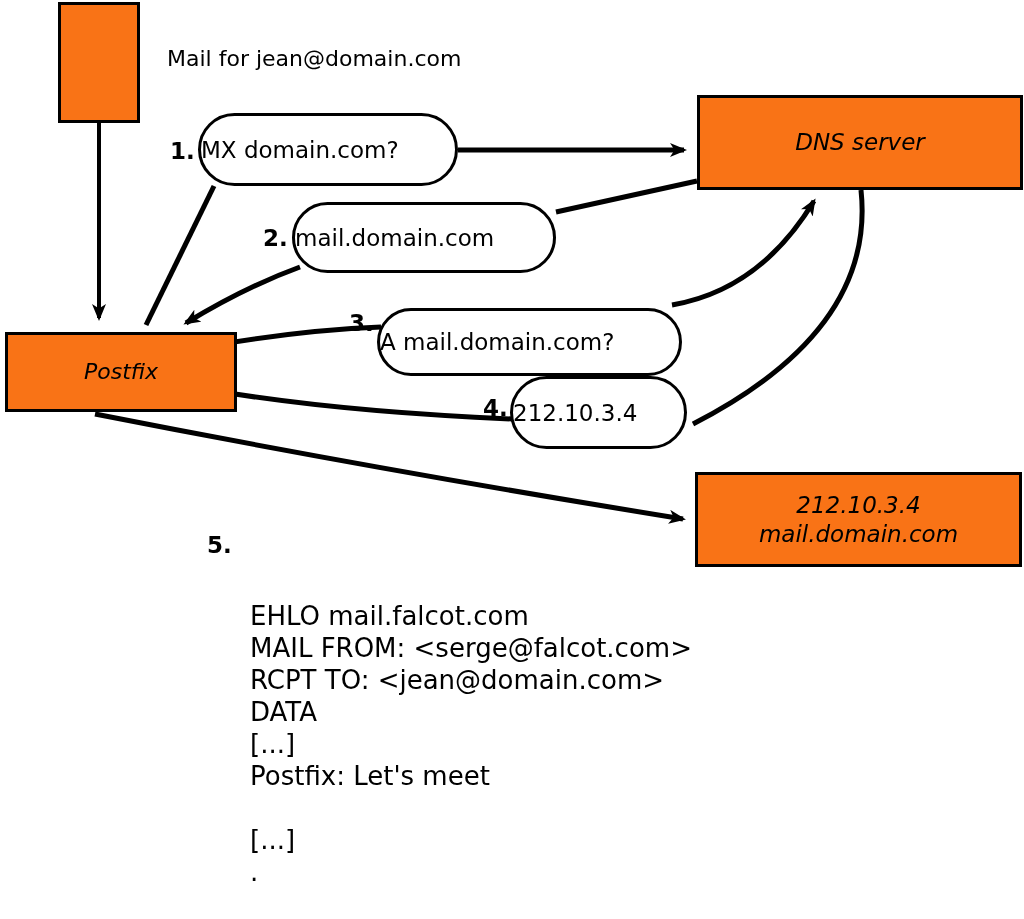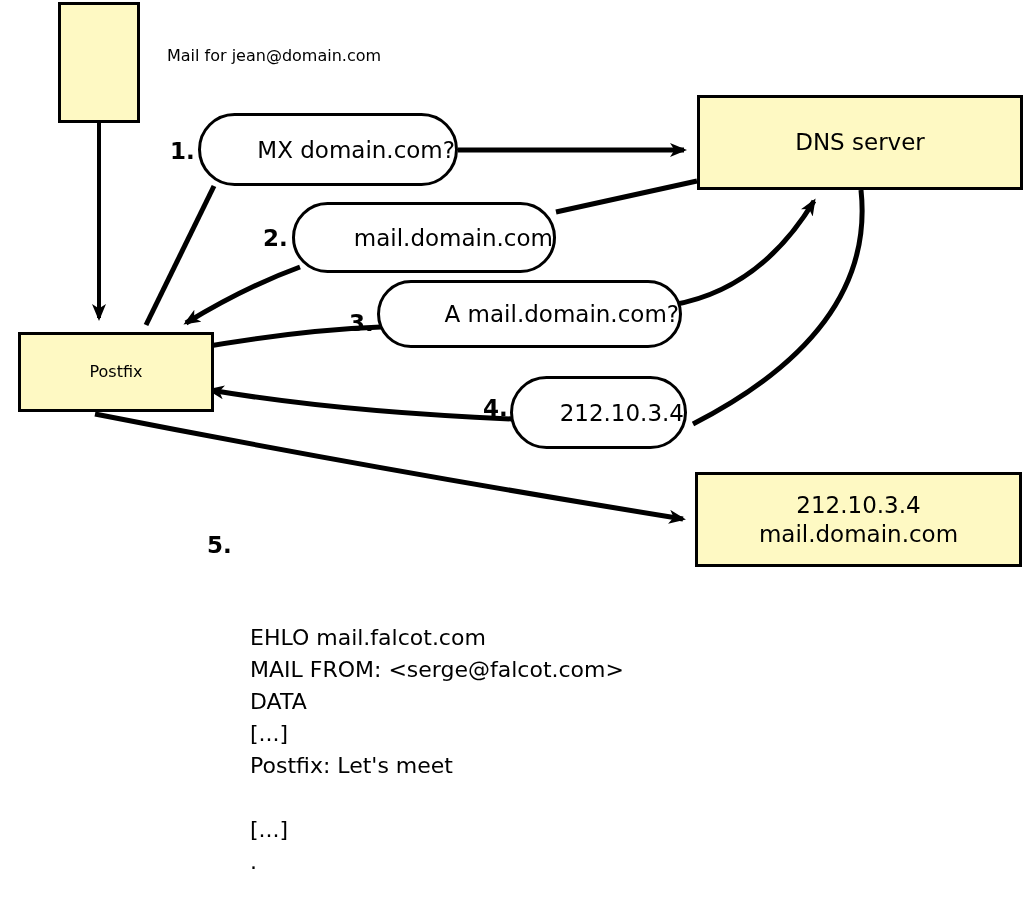--- a/index.html
+++ b/index.html
@@ -20,61 +20,61 @@
     position: absolute;
     left: 0;
     top: 0;
     width: 1024px;
     height: 919px;
   }
   .node {
     position: absolute;
     box-sizing: border-box;
     border: 3px solid #000;
-    background: #fef9c3;
+    background: #f97316;
     display: flex;
     align-items: center;
     justify-content: center;
     text-align: center;
     line-height: 1.22;
     z-index: 3;
+    font-style: italic;
   }
   .rect-node { border-radius: 0; }
   .bubble {
     position: absolute;
     box-sizing: border-box;
     border: 3px solid #000;
     background: #fff;
     border-radius: 999px;
     display: flex;
     align-items: center;
-    justify-content: flex-end;
+    justify-content: flex-start;
     text-align: center;
     z-index: 4;
   }
   .label-num {
     position: absolute;
     font-weight: bold;
     z-index: 5;
     white-space: nowrap;
   }
   .free-text {
     position: absolute;
     white-space: pre;
     z-index: 5;
   }
-  .f22 { font-size: 16px; }
+  .f22 { font-size: 22px; }
   .f23 { font-size: 23px; }
   .smtp-block {
     position: absolute;
     z-index: 5;
-    font-size: 22px;
+    font-size: 26px;
     line-height: 32px;
     white-space: pre;
-    margin-top: 22px;
   }
 </style>
 </head>
 <body>
 
 <div id="stage">
 
   <svg id="wires" viewBox="0 0 1024 919">
     <defs>
       <marker id="ah" markerWidth="14" markerHeight="14" refX="10" refY="5" orient="auto" markerUnits="userSpaceOnUse">
@@ -103,52 +103,52 @@
 
     <path d="M513,419 Q340,412 210,390" stroke="#000" stroke-width="5" fill="none" marker-end="url(#ahbig)"></path>
 
     <path d="M95,414 Q380,470 683,519" stroke="#000" stroke-width="5" fill="none" marker-end="url(#ahbig)"></path>
   </svg>
 
   <div class="node rect-node" style="left:58px; top:2px; width:82px; height:121px;">
     <span></span>
   </div>
 
-  <div class="node rect-node f22" style="left:18px; top:332px; width:196px; height:80px;">
+  <div class="node rect-node f22" style="left:5px; top:332px; width:232px; height:80px;">
     <span>Postfix</span>
   </div>
 
   <div class="node rect-node f23" style="left:697px; top:95px; width:326px; height:95px;">
     <span>DNS server</span>
   </div>
 
   <div class="node rect-node f23" style="left:695px; top:472px; width:327px; height:95px; flex-direction:column;">
     <span>212.10.3.4</span>
     <span>mail.domain.com</span>
   </div>
 
   <div class="bubble f23" style="left:198px; top:113px; width:260px; height:73px;">
     <span>MX domain.com?</span>
   </div>
 
   <div class="bubble f23" style="left:292px; top:202px; width:264px; height:71px;">
     <span>mail.domain.com</span>
   </div>
 
-  <div class="bubble f23" style="left:377px; top:280px; width:305px; height:68px;">
+  <div class="bubble f23" style="left:377px; top:308px; width:305px; height:68px;">
     <span>A mail.domain.com?</span>
   </div>
 
   <div class="bubble f23" style="left:510px; top:376px; width:177px; height:73px;">
     <span>212.10.3.4</span>
   </div>
 
   <div class="label-num f23" style="left:170px; top:138px;">1.</div>
   <div class="label-num f23" style="left:263px; top:225px;">2.</div>
   <div class="label-num f23" style="left:349px; top:310px;">3.</div>
   <div class="label-num f23" style="left:483px; top:395px;">4.</div>
   <div class="label-num f23" style="left:207px; top:532px;">5.</div>
 
   <div class="free-text f22" style="left:167px; top:46px;">Mail for jean@domain.com</div>
 
-  <div class="smtp-block" style="left:250px; top:600px;"><div>EHLO mail.falcot.com</div><div>MAIL FROM: &lt;serge@falcot.com&gt;</div><div>DATA</div><div>[...]</div><div>Postfix: Let's meet</div><div>&nbsp;</div><div>[...]</div><div>.</div></div>
+  <div class="smtp-block" style="left:250px; top:600px;"><div>EHLO mail.falcot.com</div><div>MAIL FROM: &lt;serge@falcot.com&gt;</div><div>RCPT TO: &lt;jean@domain.com&gt;</div><div>DATA</div><div>[...]</div><div>Postfix: Let's meet</div><div>&nbsp;</div><div>[...]</div><div>.</div></div>
 
 </div>
 
 </body></html>

